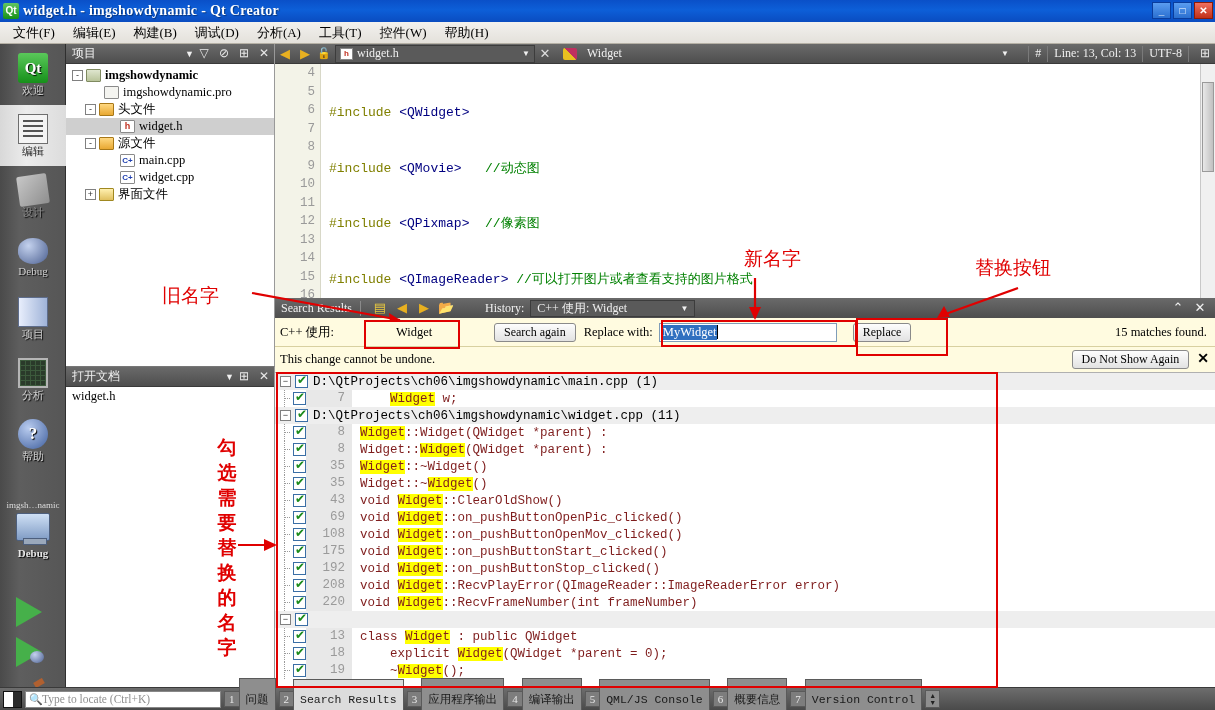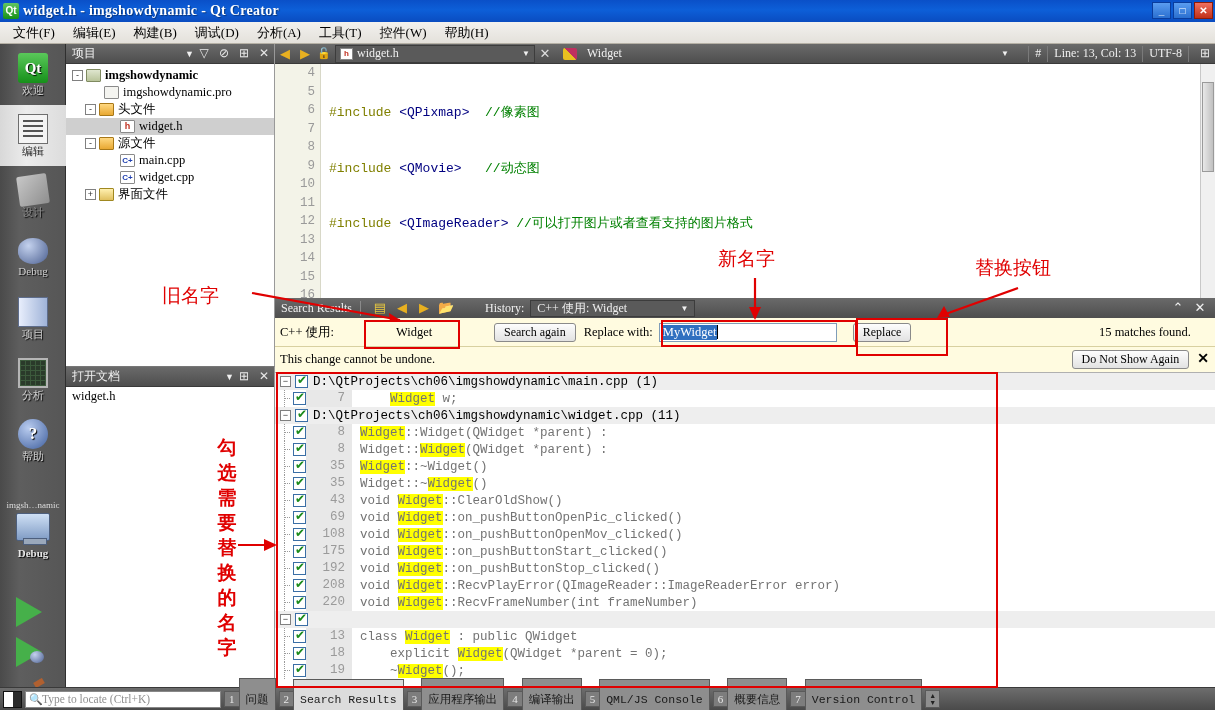--- a/index.html
+++ b/index.html
@@ -200,21 +200,21 @@
   .sb-lab { padding-left:5px; }
   .sb-term { width:160px; text-align:center; }
   .btn { background: linear-gradient(to bottom,#fdfdfd,#e2e2e2);
          border:1px solid #8a8a8a; border-radius:3px; padding:1px 9px;
          font-family:"Liberation Serif",serif; font-size:12px; color:#000; }
   .sb-input { width:178px; height:19px; background:#fff; border:1px solid #7f9db9;
               display:flex; align-items:center; padding-left:2px; }
   .sb-input .selval { background:#3070c0; color:#fff; font-family:"Liberation Serif",serif;
                       font-size:12.5px; padding:0 1px; }
   .sb-caret { width:1px; height:14px; background:#000; }
-  .sb-matches { margin-left:auto; padding-right:24px; }
+  .sb-matches { margin-left:auto; padding-right:8px; }
 
   .srinfo { position:absolute; left:275px; top:347px; width:940px; height:26px;
             background:#fffbe0; border-bottom:1px solid #b0b0b0;
             display:flex; align-items:center;
             font-family:"Liberation Serif",serif; font-size:12.5px; }
   .si-text { padding-left:5px; }
   .si-right { margin-left:auto; display:flex; align-items:flex-start; gap:8px; padding-right:6px; }
 
   .srlist { position:absolute; left:275px; top:373px; width:940px; height:314px;
             background:#fff; overflow:hidden;
@@ -230,21 +230,21 @@
   .gpath { white-space:nowrap; }
   .irow { display:flex; align-items:center; height:17px; }
   .ibranch { width:18px; height:17px; flex:none; position:relative; }
   .ibranch::before { content:""; position:absolute; left:9px; top:0; width:1px; height:17px;
                      border-left:1px dotted #9a9a9a; }
   .ibranch::after { content:""; position:absolute; left:9px; top:8px; width:6px; height:1px;
                     border-top:1px dotted #9a9a9a; }
   .icb { margin-right:0; }
   .lnum { width:46px; text-align:right; padding-right:7px; color:#9a9a9a;
           background:#e8e8e8; height:17px; line-height:17px; flex:none; }
-  .itext { padding-left:8px; white-space:pre; color:#737373; }
+  .itext { padding-left:8px; white-space:pre; color:#7f1d1d; }
   .hl { background:#ffff00; }
 
   
   .statusbar { position:absolute; left:0; top:687px; width:1215px; height:23px;
                background: linear-gradient(to bottom,#6d6d6d,#4a4a4a);
                display:flex; align-items:center; padding-left:3px; gap:3px;
                border-top:1px solid #3a3a3a; }
   .sb-toggle { width:19px;height:17px;background:#2a2a2a;border:1px solid #111;
                display:flex; }
   .sb-toggle i { width:9px; background:#fff; }
@@ -453,22 +453,23 @@
       <div class="gline" style="position:relative">9</div>
       <div class="gline" style="position:relative">10</div>
       <div class="gline" style="position:relative">11</div>
       <div class="gline" style="position:relative">12</div>
       <div class="gline" style="position:relative">13</div>
       <div class="gline" style="position:relative">14</div>
       <div class="gline" style="position:relative">15</div>
       <div class="gline" style="position:relative">16</div>
     </div>
     <div class="code">
+      <div class="cl"><span class="k-pre">#include </span><span class="k-inc">&lt;QWidget&gt;</span></div>
+      <div class="cl"><span class="k-pre">#include </span><span class="k-inc">&lt;QMovie&gt;</span><span class="k-cmt">   //动态图</span></div>
       <div class="cl"><span class="k-pre">#include </span><span class="k-inc">&lt;QPixmap&gt;</span><span class="k-cmt">  //像素图</span></div>
-      <div class="cl"><span class="k-pre">#include </span><span class="k-inc">&lt;QMovie&gt;</span><span class="k-cmt">   //动态图</span></div>
       <div class="cl"><span class="k-pre">#include </span><span class="k-inc">&lt;QImageReader&gt;</span><span class="k-cmt"> //可以打开图片或者查看支持的图片格式</span></div>
       
       
       
       
       
       
       
       
       
@@ -664,21 +665,21 @@
       <span class="tabnum">7</span>
       <span class="tablab">Version Control</span>
     </div>
     <div class="spin">
         <span>▲</span>
         <span>▼</span>
       </div>
   </div>
 
   <div class="anno anno-text" style="left:162px; top:283px;">旧名字</div>
-  <div class="anno anno-text" style="left:718px; top:246px;">新名字</div>
+  <div class="anno anno-text" style="left:744px; top:246px;">新名字</div>
   <div class="anno anno-text" style="left:975px; top:255px;">替换按钮</div>
   <div class="anno anno-vert" style="left:214px; top:435px;">
     <span>勾选需要替换的名字</span>
   </div>
 
   <div class="rbox" style="left:364px; top:320px; width:96px; height:29px;"></div>
   <div class="rbox" style="left:661px; top:320px; width:196px; height:27px;"></div>
   <div class="rbox" style="left:856px; top:318px; width:92px; height:38px;"></div>
   <div class="rbox" style="left:276px; top:372px; width:722px; height:316px;"></div>
 

